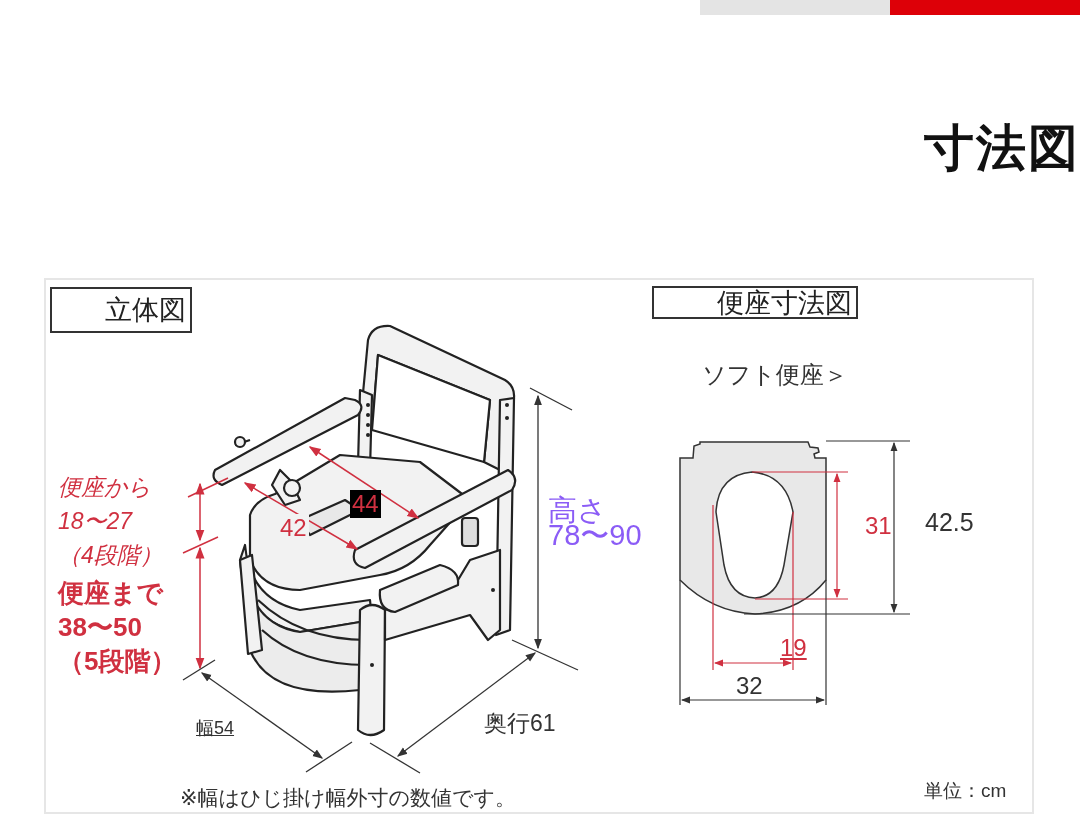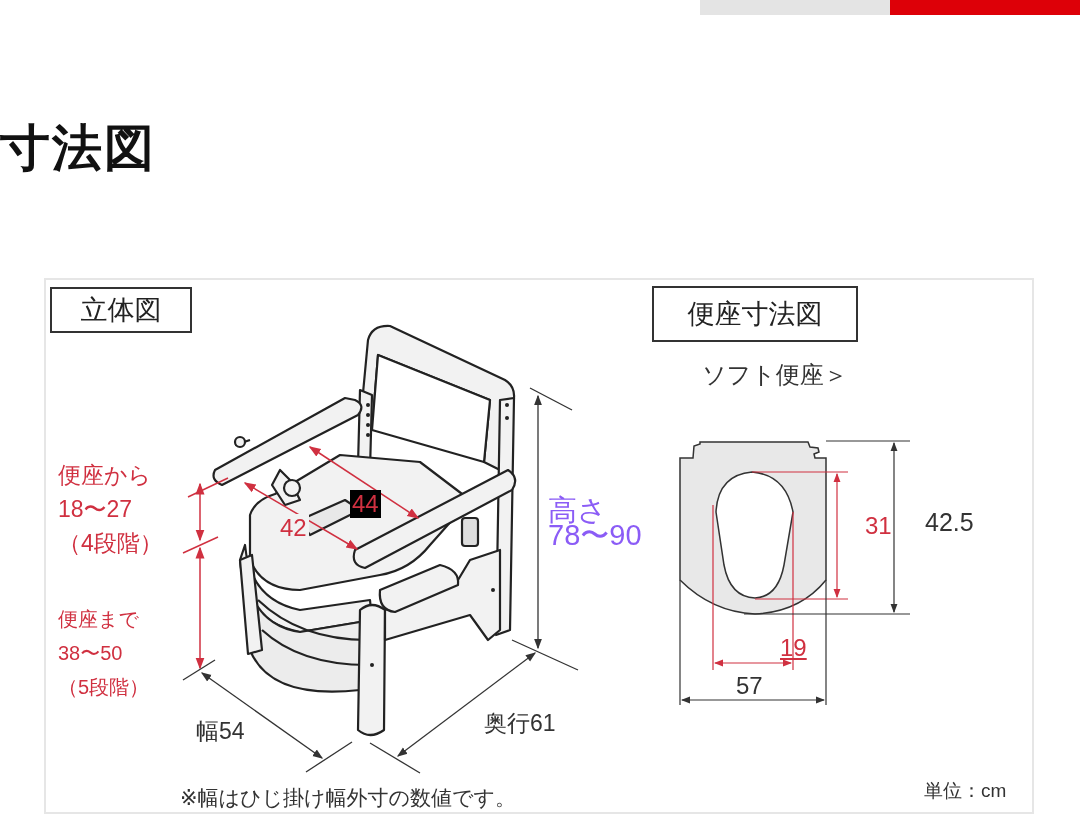--- a/index.html
+++ b/index.html
@@ -1,40 +1,40 @@
 <!DOCTYPE html>
 <html><head>
 <meta charset="utf-8">
 <style>
   html, body { margin:0; padding:0; background:#ffffff; }
   body { width:1080px; height:836px; position:relative; overflow:hidden; font-family:"DejaVu Sans","Liberation Sans",sans-serif; }
   .topbar { position:absolute; top:0; height:15px; }
   .topbar.gray { left:700px; width:190px; background:#e4e4e4; }
   .topbar.red { left:890px; width:190px; background:#dd0008; }
-  .page-title { position:absolute; top:115px; left:0; width:1080px; text-align:left; font-size:50px; font-weight:bold; color:#111; letter-spacing:2px; }
+  .page-title { position:absolute; top:115px; left:0; width:1080px; text-align:right; font-size:50px; font-weight:bold; color:#111; letter-spacing:2px; }
   .frame { position:absolute; left:44px; top:278px; width:990px; height:536px; border:2px solid #e6e6e6; box-sizing:border-box; background:#fff; }
-  .box-label { position:absolute; border:2px solid #333; background:#fff; color:#222; font-size:27px; padding:4px; display:flex; align-items:center; justify-content:center; box-sizing:border-box; }
+  .box-label { position:absolute; border:2px solid #333; background:#fff; color:#222; font-size:27px; padding:4px; display:flex; align-items:center; justify-content:flex-end; box-sizing:border-box; }
   .lbl { position:absolute; white-space:nowrap; color:#333; font-family:"Liberation Sans","DejaVu Sans",sans-serif; }
   .red { color:#d03040; }
   svg { position:absolute; left:0; top:0; }
 </style>
 </head>
 <body>
 
 <div class="topbar gray"></div>
 <div class="topbar red"></div>
 
 <div class="page-title">寸法図</div>
 
 <div class="frame"></div>
 
 <div class="box-label" style="left:50px;top:287px;width:142px;height:46px;">
   <span>立体図</span>
 </div>
-<div class="box-label" style="left:652px;top:286px;width:206px;height:56px;">
+<div class="box-label" style="left:652px;top:286px;width:206px;height:33px;">
   <span>便座寸法図</span>
 </div>
 
 <svg width="1080" height="836" viewBox="0 0 1080 836">
   <defs>
     <marker id="arR" markerWidth="8" markerHeight="8" refX="7" refY="4" orient="auto">
         <path d="M0,1 L8,4 L0,7 z" fill="#d03040"></path>
       </marker>
     <marker id="arRs" markerWidth="8" markerHeight="8" refX="1" refY="4" orient="auto">
         <path d="M8,1 L0,4 L8,7 z" fill="#d03040"></path>
@@ -143,41 +143,41 @@
       <line x1="744" y1="614" x2="910" y2="614"></line>
       <line x1="894" y1="443" x2="894" y2="612" marker-start="url(#arKs)" marker-end="url(#arK)"></line>
 
       <line x1="680" y1="580" x2="680" y2="705"></line>
       <line x1="826" y1="580" x2="826" y2="705"></line>
       <line x1="682" y1="700" x2="824" y2="700" marker-start="url(#arKs)" marker-end="url(#arK)"></line>
     </g>
   </g>
 </svg>
 
-<div class="lbl red" style="left:58px;top:458px;font-size:23px;line-height:34px;">
+<div class="lbl red" style="left:58px;top:470px;font-size:23px;line-height:34px;font-style:italic;">
   <div>便座から</div>
   <div>18〜27</div>
   <div>（4段階）</div>
 </div>
-<div class="lbl red" style="left:58px;top:602px;font-size:20px;line-height:34px;">
+<div class="lbl red" style="left:58px;top:576px;font-size:26px;line-height:34px;font-weight:bold;">
   <div>便座まで</div>
   <div>38〜50</div>
   <div>（5段階）</div>
 </div>
 <div class="lbl red" style="left:278px;top:514px;font-size:24px;background:#f2f2f2;padding:0 2px;">42</div>
 <div class="lbl red" style="left:350px;top:490px;font-size:24px;background:#000000;padding:0 2px;">44</div>
 
 <div class="lbl" style="left:548px;top:498px;font-size:29px;line-height:25px;color:#8b5cf6;background:#fff;">
   <div>高さ</div>
   <div>78〜90</div>
 </div>
-<div class="lbl" style="left:196px;top:716px;font-size:23px;">幅54</div>
+<div class="lbl" style="left:196px;top:716px;font-size:18px;text-decoration:underline;">幅54</div>
 <div class="lbl" style="left:484px;top:708px;font-size:23px;">奥行61</div>
 <div class="lbl" style="left:180px;top:784px;font-size:21px;">※幅はひじ掛け幅外寸の数値です。</div>
 
 <div class="lbl" style="left:674px;top:358px;font-size:24px;line-height:34px;color:#333;">
   <div style="padding-left:28px;">ソフト便座＞</div>
 </div>
 <div class="lbl red" style="left:865px;top:512px;font-size:24px;">31</div>
 <div class="lbl" style="left:904px;top:508px;font-size:25px;margin-left:21px;">42.5</div>
 <div class="lbl red" style="left:780px;top:634px;font-size:24px;text-decoration:underline;">19</div>
-<div class="lbl" style="left:736px;top:672px;font-size:24px;">57</div>
+<div class="lbl" style="left:736px;top:672px;font-size:24px;">32</div>
 <div class="lbl" style="left:924px;top:778px;font-size:19px;text-align:center;">単位：cm</div>
 
 </body></html>

